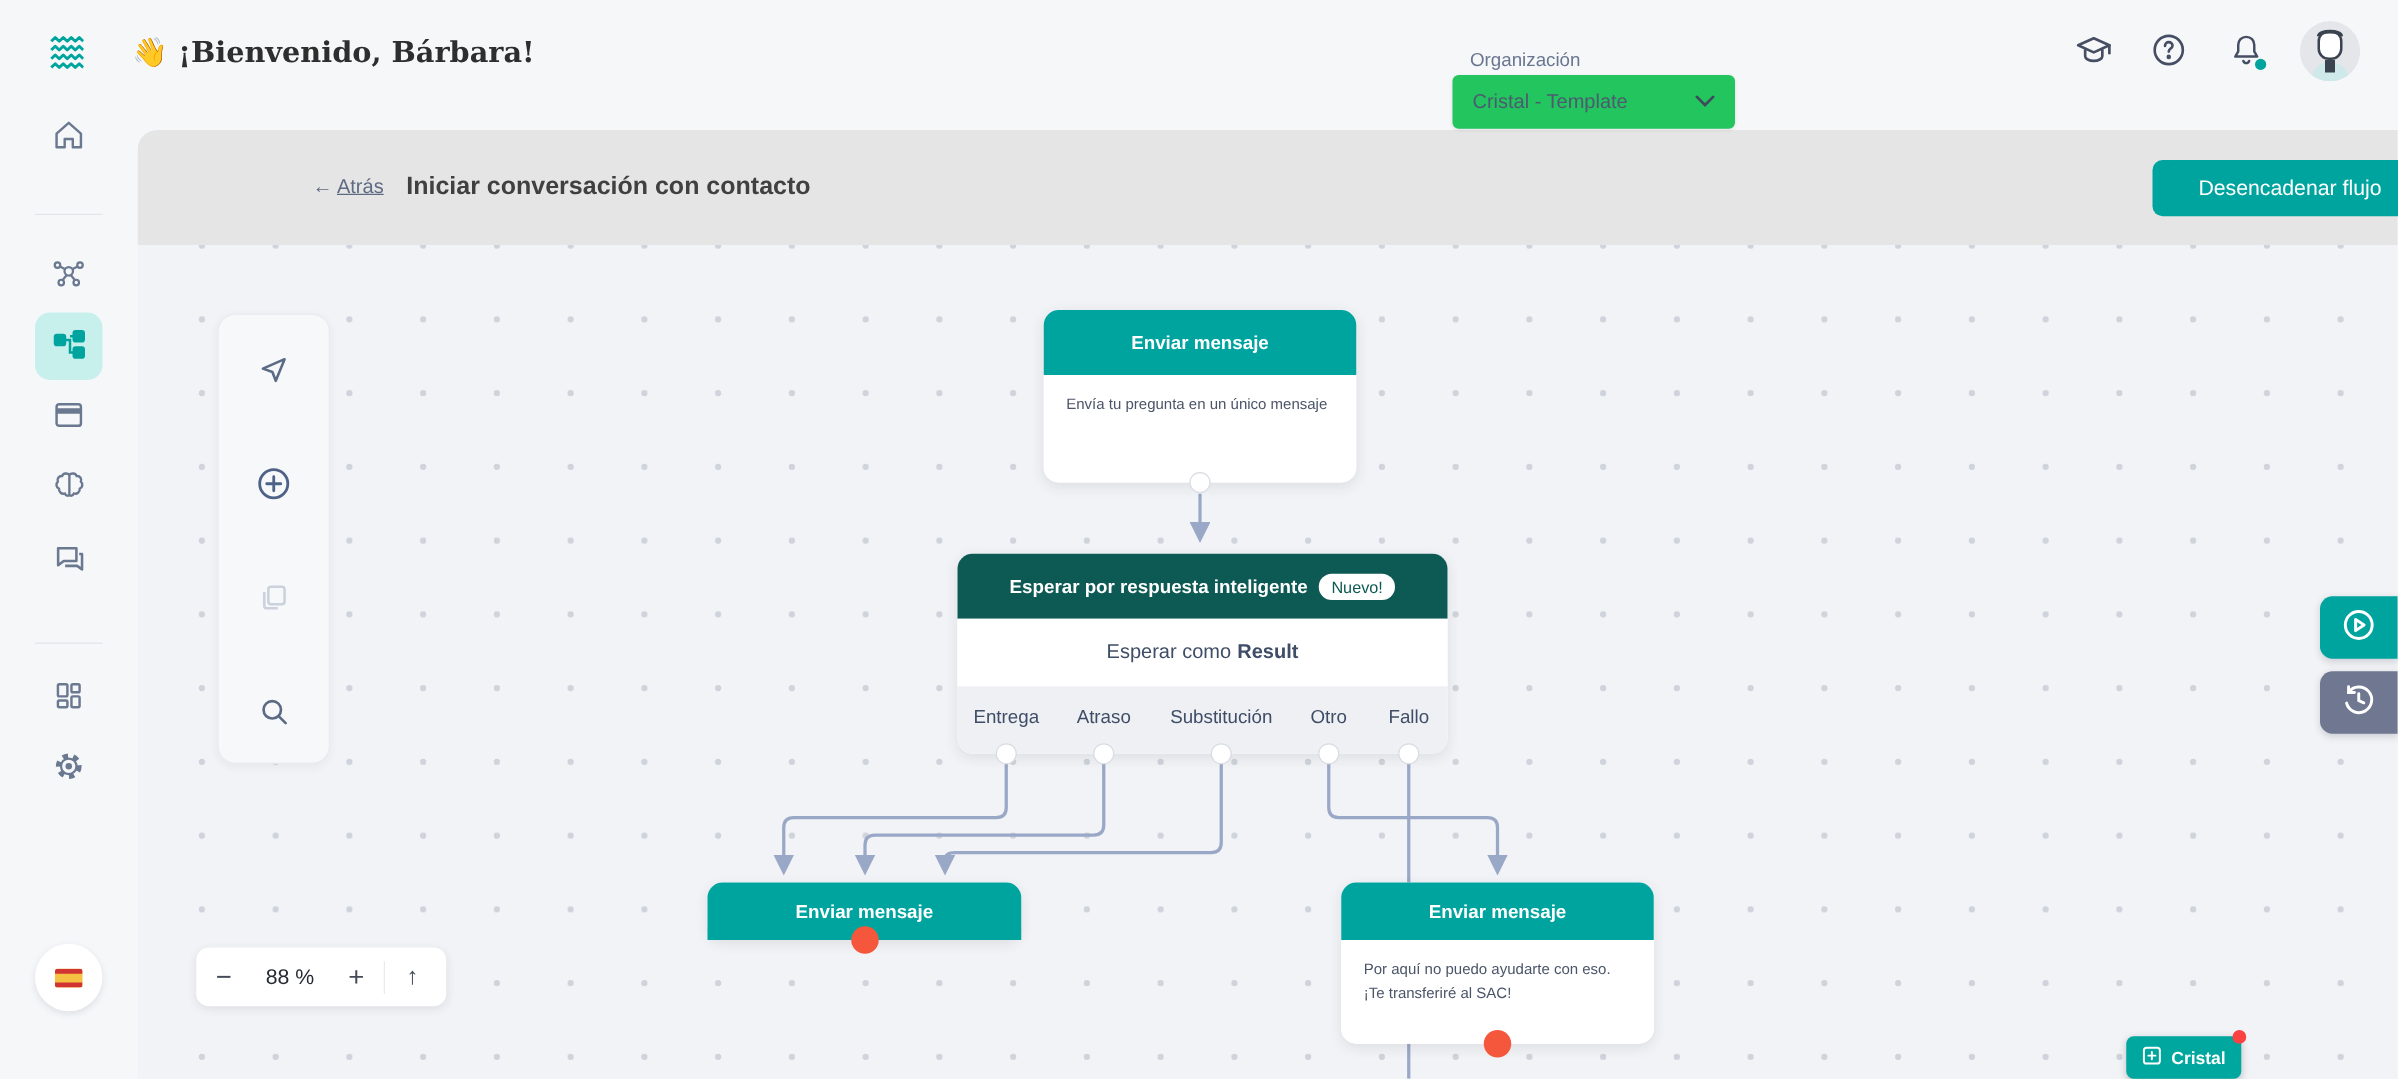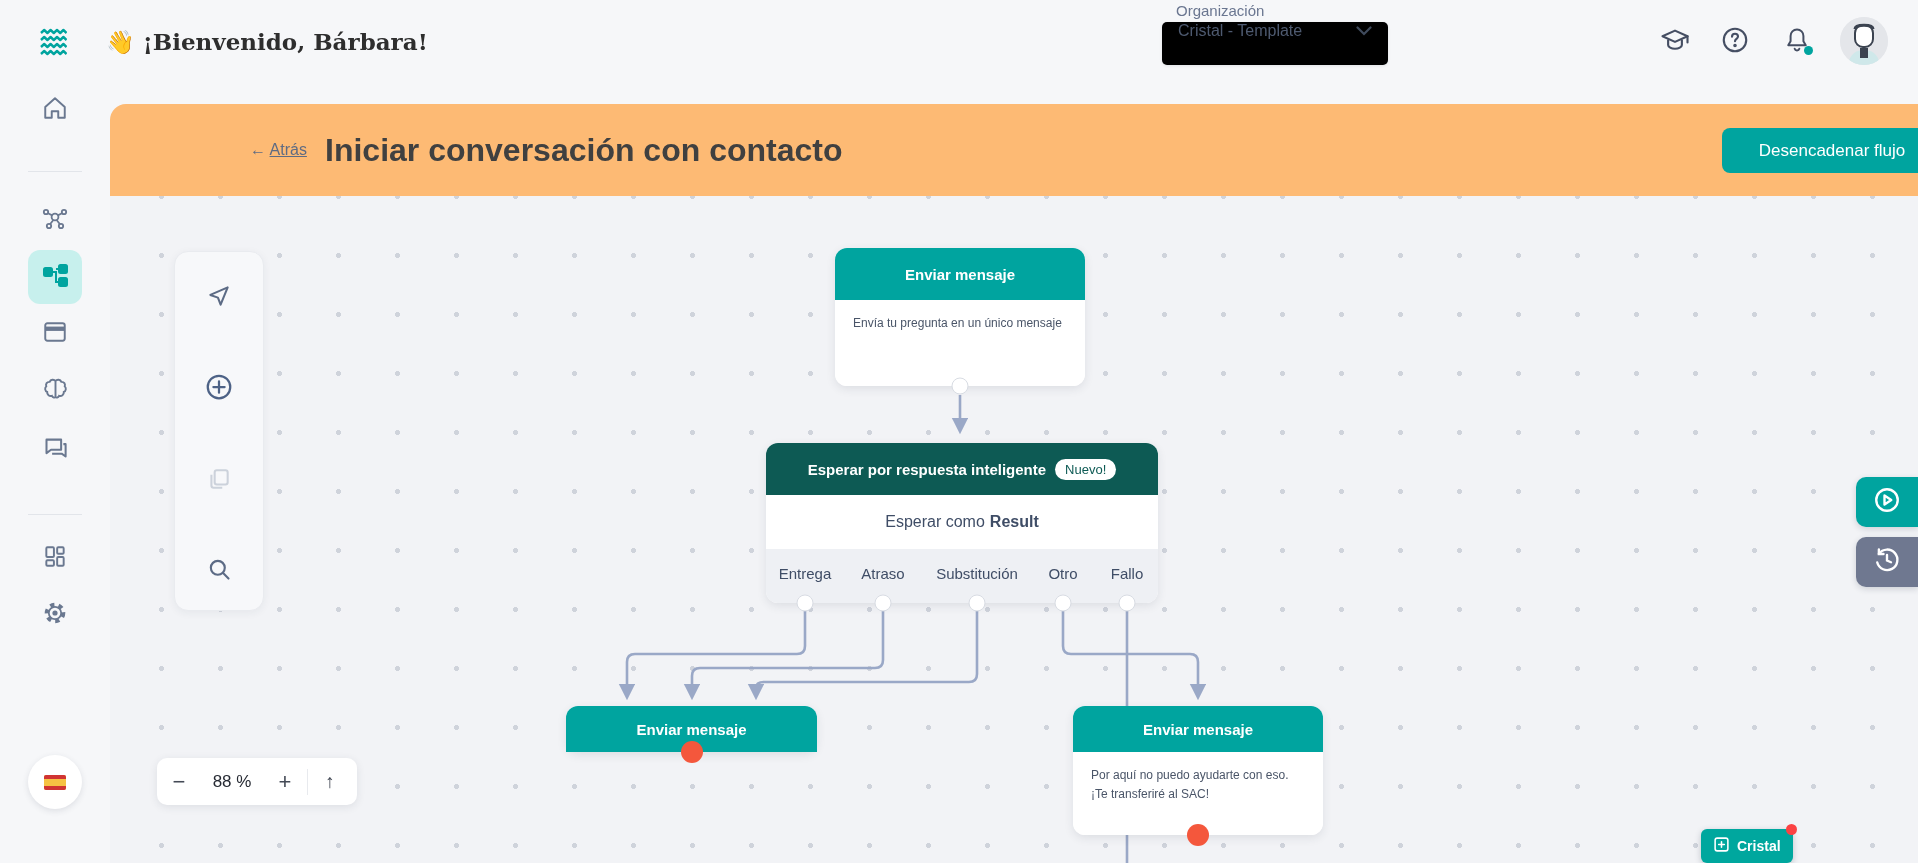--- a/index.html
+++ b/index.html
@@ -17,35 +17,35 @@
   .flag { width:22px; height:15px; border-radius:2px; overflow:hidden; position:relative; background:#f6c243; }
   .flag:before, .flag:after { content:""; position:absolute; left:0; width:100%; height:4px; background:#d03433; }
   .flag:after { bottom:0; } .flag:before { top:0; }
 
   
   .topbar { position:absolute; left:0; top:0; width:1918px; height:84px; background:#f6f7f9; z-index:6; }
   .logo { position:absolute; left:40px; top:27px; cursor:pointer; }
   .welcome { position:absolute; left:106px; top:50%; transform:translateY(-50%);
     font-family:"DejaVu Serif", serif; font-size:23px; color:#2e2e2e; white-space:nowrap; }
   .select-group { position:absolute; top:2px; }
-  .select-label { font-size:15px; color:#6a7690; margin-left:14px; margin-bottom:3px; }
-  .select-box { background:#000000; border-radius:5px; box-shadow:0 1px 3px rgba(40,50,70,.10);
-    height:43px; display:flex; align-items:flex-start; justify-content:space-between; padding:0 16px; cursor:pointer; }
+  .select-label { font-size:15px; color:#6a7690; margin-left:14px; margin-bottom:3px;margin-top:38px; }
+  .select-box { background:#22c55e; border-radius:5px; box-shadow:0 1px 3px rgba(40,50,70,.10);
+    height:43px; display:flex; align-items:center; justify-content:space-between; padding:0 16px; cursor:pointer; }
   .select-value { font-size:16px; color:#4e5a70; }
   .top-icon { position:absolute; top:42px; transform:translate(-50%,-50%); cursor:pointer; width:40px; height:40px;
     display:flex; align-items:center; justify-content:center; }
   .avatar { position:absolute; left:1840px; top:17px; width:48px; height:48px; border-radius:50%;
     background:#e4e6ea; overflow:hidden; cursor:pointer; }
 
   
-  .page-header { position:absolute; left:110px; top:104px; width:1808px; height:92px; background:#fdba74;
+  .page-header { position:absolute; left:110px; top:104px; width:1808px; height:92px; background:#e5e5e5;
     border-radius:16px 0 0 0; z-index:4; }
   .back-link { position:absolute; left:140px; top:50%; transform:translateY(-50%); font-size:16px; color:#5f6b82; cursor:pointer; white-space:nowrap; }
   .back-link .lbl { text-decoration:underline; }
-  .page-title { position:absolute; left:215px; top:50%; transform:translateY(-50%); font-size:32px; color:#404040; white-space:nowrap;text-align:center; }
+  .page-title { position:absolute; left:215px; top:50%; transform:translateY(-50%); font-size:20px; color:#404040; white-space:nowrap;text-align:center; }
   .trigger-btn { position:absolute; left:1612px; top:24px; width:220px; height:45px; background:#00a49f; color:#ffffff;
     border:none; border-radius:8px; font-size:17px; font-family:"Liberation Sans",sans-serif; cursor:pointer; }
 
   
   .canvas { position:absolute; left:110px; top:196px; width:1808px; height:667px; background:#f2f3f6;
     background-image:radial-gradient(#cfd3db 2.4px, transparent 2.6px); background-size:59px 59px; background-position:22px 30px; }
   .connectors { position:absolute; left:0; top:0; pointer-events:none; }
 
   .node { position:absolute; border-radius:12px; box-shadow:0 3px 10px rgba(40,50,70,.10); background:#fff; cursor:pointer; }
   .node-head { height:52px; background:#00a49f; border-radius:12px 12px 0 0; color:#fff; font-weight:bold; font-size:15px;

